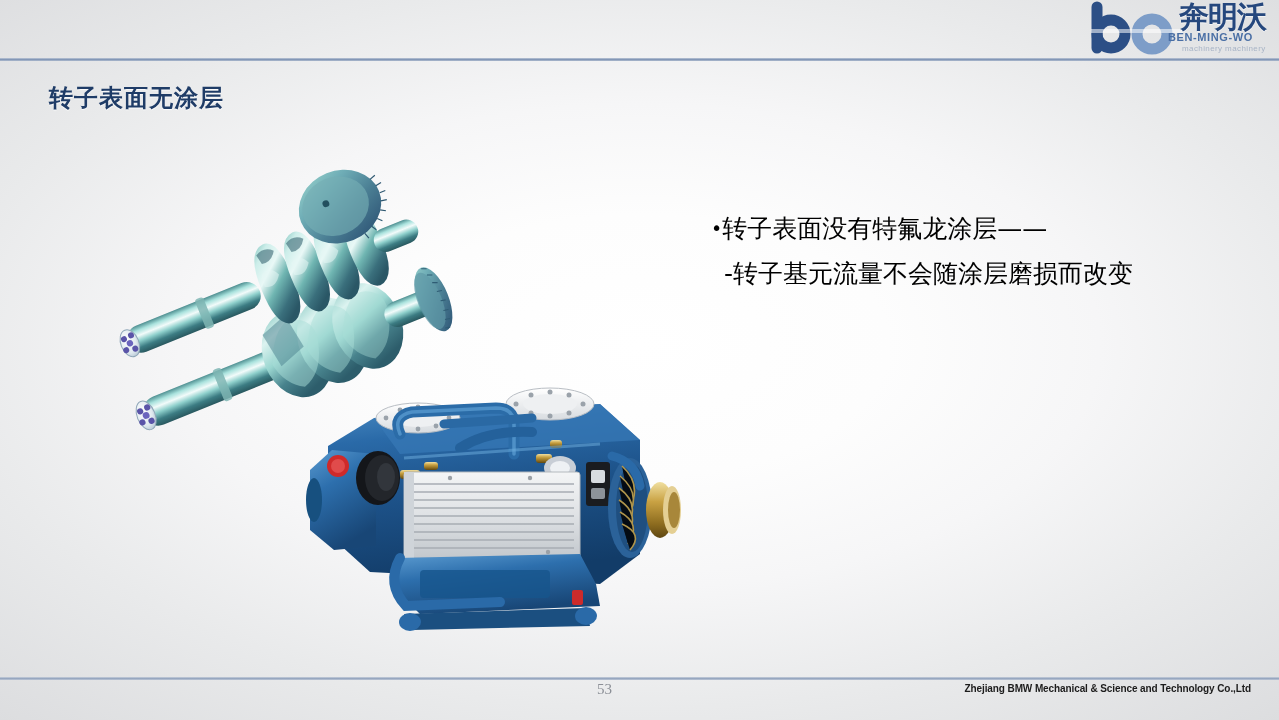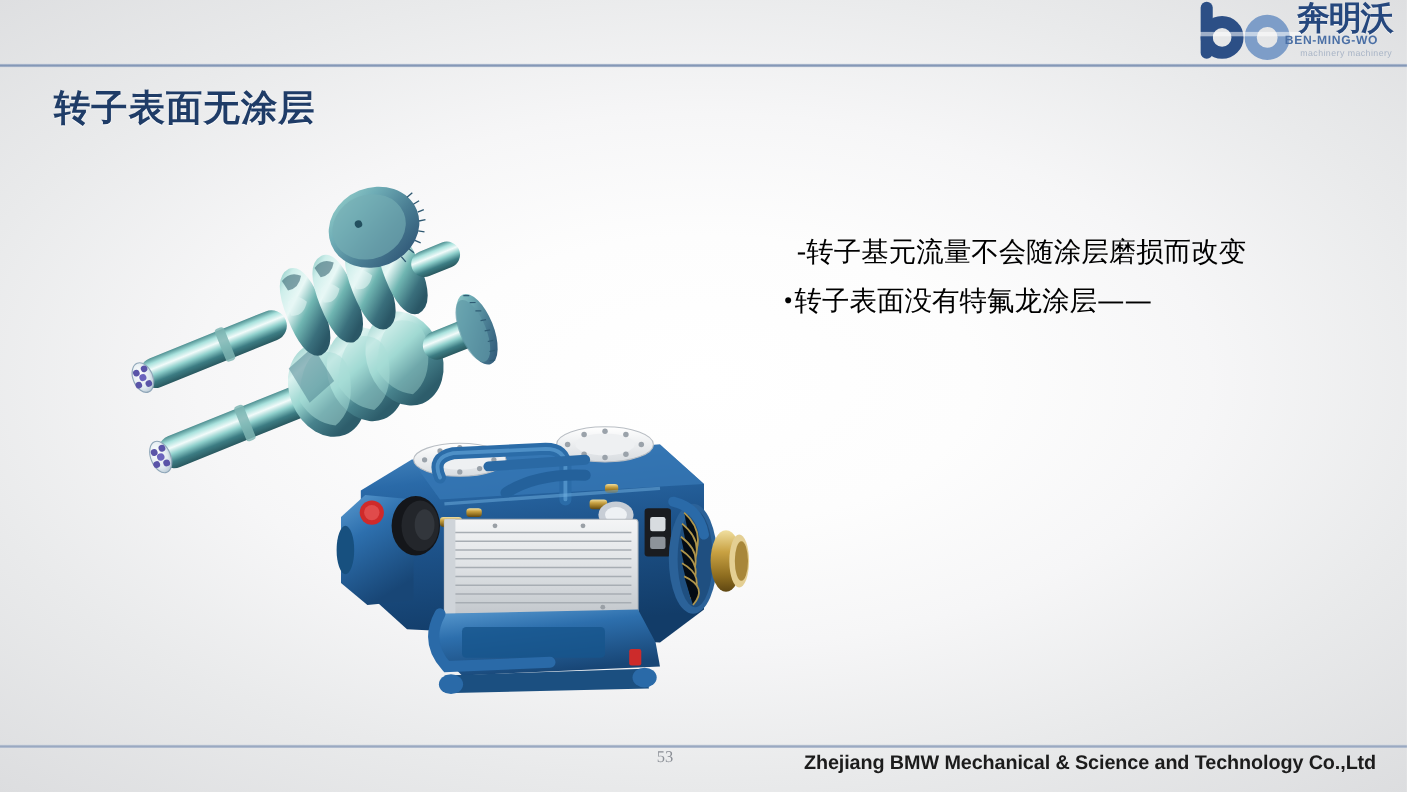--- a/index.html
+++ b/index.html
@@ -47,21 +47,21 @@
   }
   .rule-bottom {
     position:absolute; left:0; top:677px; width:1279px; height:3px;
     background:linear-gradient(to bottom,#cdd4de 0%, #93a3bd 45%, #bcc6d6 100%);
   }
 
   
   #title {
     position:absolute; left:49px; top:78px;
     font-family:"DejaVu Sans", sans-serif;
-    font-size:33px; font-weight:bold; color:#1f3c67;
+    font-size:24px; font-weight:bold; color:#1f3c67;
     letter-spacing:1px; line-height:40px;
     text-shadow:0 1px 1px rgba(255,255,255,.85);
   }
 
   
   #body-text {
     position:absolute; left:711px; top:206px; width:520px;
     font-family:"DejaVu Sans", sans-serif;
     color:#000; font-size:25px; line-height:45px;
   }
@@ -77,21 +77,21 @@
   svg { display:block; overflow:visible; }
 
   
   #page-num {
     position:absolute; left:597px; top:681px; width:40px;
     text-align:left; font-size:15px; color:#8b8f96;
     font-family:"Liberation Serif", serif;
   }
   #footer-text {
     position:absolute; right:28px; top:683px;
-    font-size:18px; font-weight:bold; color:#1c1c1c;
+    font-size:10px; font-weight:bold; color:#1c1c1c;
     letter-spacing:-.1px;
   }
 </style>
 </head>
 <body>
 
 <div id="slide">
 
   <div id="logo-block">
     <svg class="logo-bo" viewBox="0 0 92 48">
@@ -378,22 +378,22 @@
       <path d="M312 98 Q336 104 340 128" fill="none" stroke="#2a6aa8" stroke-width="9" stroke-linecap="round"></path>
 
       <rect x="272" y="232" width="11" height="15" rx="2" fill="#cc2b2b"></rect>
 
       <path d="M104 100 L300 86" stroke="#6fb0e0" stroke-width="3" opacity=".5" fill="none"></path>
     </svg>
   </div>
 
   <div id="body-text">
     <div class="para">
+      <div class="line"><span class="bullet-dot">•</span><span>转子表面没有特氟龙涂层——</span></div>
       <div class="line indent">-转子基元流量不会随涂层磨损而改变</div>
-      <div class="line"><span class="bullet-dot">•</span><span>转子表面没有特氟龙涂层——</span></div>
     </div>
     <div class="gap"></div>
   </div>
 
   <div class="rule-bottom"></div>
   <div id="page-num">53</div>
   <div id="footer-text">Zhejiang BMW Mechanical &amp; Science and Technology Co.,Ltd</div>
 
 </div>
 

